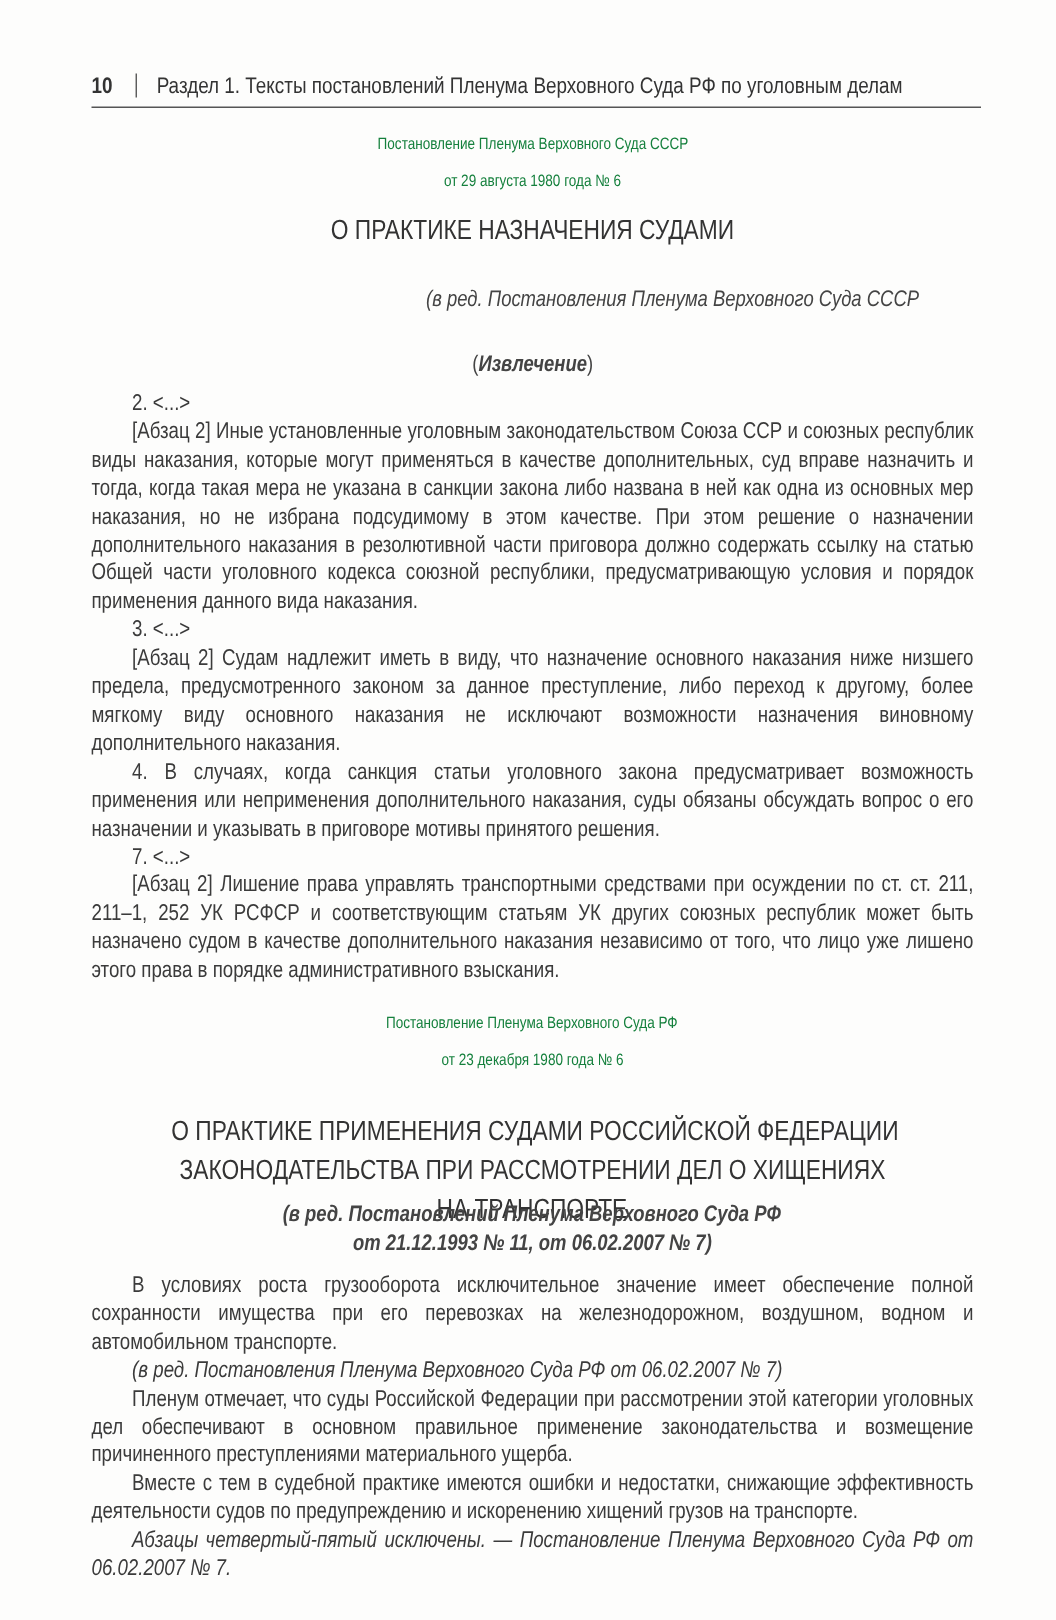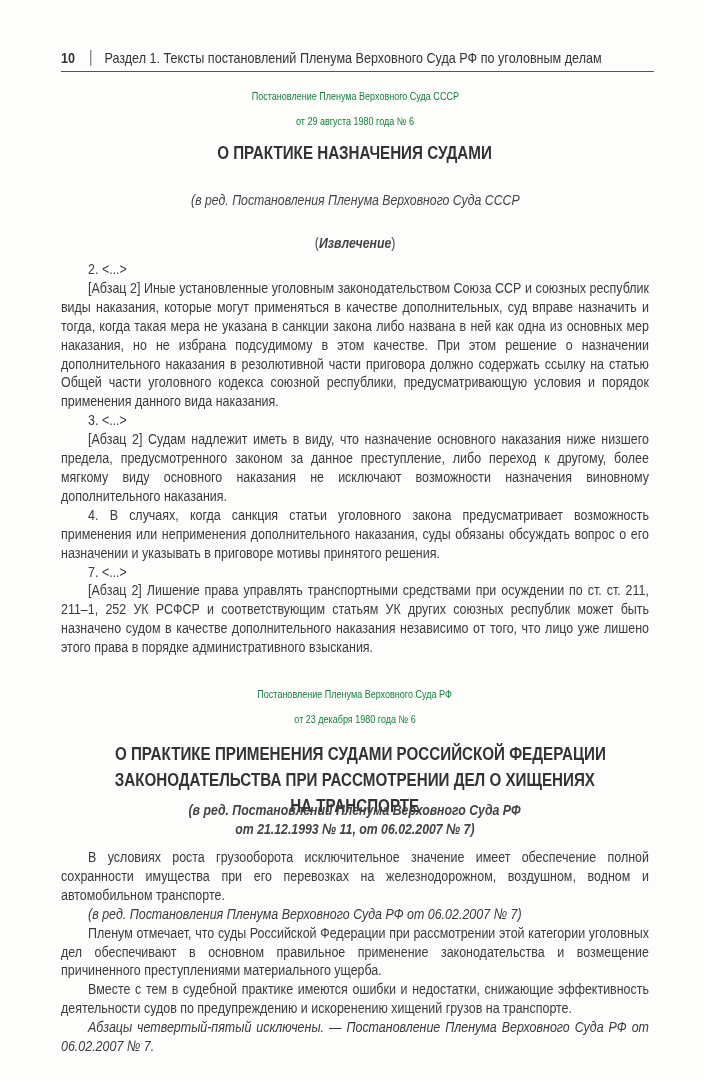--- a/index.html
+++ b/index.html
@@ -19,21 +19,21 @@
     transform: scaleX(0.84); transform-origin: left top;
     white-space: nowrap; font-size: 15px; color: #333;
   }
   .running-head .pno { font-weight: bold; }
   .running-head .sep { display: inline-block; width: 1px; height: 16px; background: #444; vertical-align: -3px; margin: 0 16px 0 18px; }
 
   .block { position: absolute; left: 61px; width: 588px; }
   .cx { text-align: center; }
   .narrow { display: inline-block; transform: scaleX(0.82); transform-origin: center top; white-space: nowrap; }
   .h-sub { font-weight: normal; font-size: 11px; line-height: 25px; color: #15803d; }
-  .h-main { font-weight: bold; font-size: 18.5px; line-height: 26px; color: #333; }
+  .h-main { font-weight: normal; font-size: 18.5px; line-height: 26px; color: #333; }
   .h-ed { font-style: italic; font-size: 15px; line-height: 19px; color: #444; }
   .h-ext { font-size: 15px; line-height: 19px; color: #444; }
   .h-ext b { font-style: italic; }
 
   .body-text {
     position: absolute; left: 61px; width: 717px; 
     transform: scaleX(0.82); transform-origin: left top;
     font-size: 15.2px; line-height: 18.9px; color: #3b3b3b;
   }
   .body-text p { margin: 0; text-align: justify; text-indent: 33px; }
@@ -51,38 +51,38 @@
     </div>
   </div>
 
   <div class="block cx" style="top:84px;">
     <div class="h-sub"><span class="narrow">Постановление Пленума Верховного Суда СССР</span></div>
     <div class="h-sub"><span class="narrow">от 29 августа 1980 года № 6</span></div>
   </div>
   <div class="block cx" style="top:140px;">
     <div class="h-main"><span class="narrow">О ПРАКТИКЕ НАЗНАЧЕНИЯ СУДАМИ</span></div>
   </div>
-  <div class="block cx" style="top:190px;">
+  <div class="block cx" style="top:190px;text-align:right;">
     <div class="h-ed"><span class="narrow">(в ред. Постановления Пленума Верховного Суда СССР</span></div>
   </div>
   <div class="block cx" style="top:233px;">
     <div class="h-ext"><span class="narrow"><span>(</span><b>Извлечение</b><span>)</span></span></div>
   </div>
 
   <div class="body-text" style="top:260px;">
     <p>2. &lt;...&gt;</p>
     <p class="last">[Абзац 2] Иные установленные уголовным законодательством Союза ССР и союзных республик виды наказания, которые могут применяться в качестве дополнительных, суд вправе назначить и тогда, когда такая мера не указана в санкции закона либо названа в ней как одна из основных мер наказания, но не избрана подсудимому в этом качестве. При этом решение о назначении дополнительного наказания в резолютивной части приговора должно содержать ссылку на статью Общей части уголовного кодекса союзной республики, предусматривающую условия и порядок применения данного вида наказания.</p>
     <p>3. &lt;...&gt;</p>
     <p class="last">[Абзац 2] Судам надлежит иметь в виду, что назначение основного наказания ниже низшего предела, предусмотренного законом за данное преступление, либо переход к другому, более мягкому виду основного наказания не исключают возможности назначения виновному дополнительного наказания.</p>
     <p class="last">4. В случаях, когда санкция статьи уголовного закона предусматривает возможность применения или неприменения дополнительного наказания, суды обязаны обсуждать вопрос о его назначении и указывать в приговоре мотивы принятого решения.</p>
     <p>7. &lt;...&gt;</p>
     <p class="last">[Абзац 2] Лишение права управлять транспортными средствами при осуждении по ст. ст. 211, 211–1, 252 УК РСФСР и соответствующим статьям УК других союзных республик может быть назначено судом в качестве дополнительного наказания независимо от того, что лицо уже лишено этого права в порядке административного взыскания.</p>
   </div>
 
-  <div class="block cx" style="top:670px;margin-top:12px;">
+  <div class="block cx" style="top:670px;">
     <div class="h-sub"><span class="narrow">Постановление Пленума Верховного Суда РФ</span></div>
     <div class="h-sub"><span class="narrow">от 23 декабря 1980 года № 6</span></div>
   </div>
   <div class="block cx" style="top:741px;">
     <div class="h-main"><span class="narrow">О ПРАКТИКЕ ПРИМЕНЕНИЯ СУДАМИ РОССИЙСКОЙ ФЕДЕРАЦИИ</span></div>
     <div class="h-main"><span class="narrow">ЗАКОНОДАТЕЛЬСТВА ПРИ РАССМОТРЕНИИ ДЕЛ О ХИЩЕНИЯХ</span></div>
     <div class="h-main"><span class="narrow">НА ТРАНСПОРТЕ</span></div>
   </div>
   <div class="block cx" style="top:800px;font-weight:bold;">
     <div class="h-ed"><span class="narrow">(в ред. Постановлений Пленума Верховного Суда РФ</span></div>

